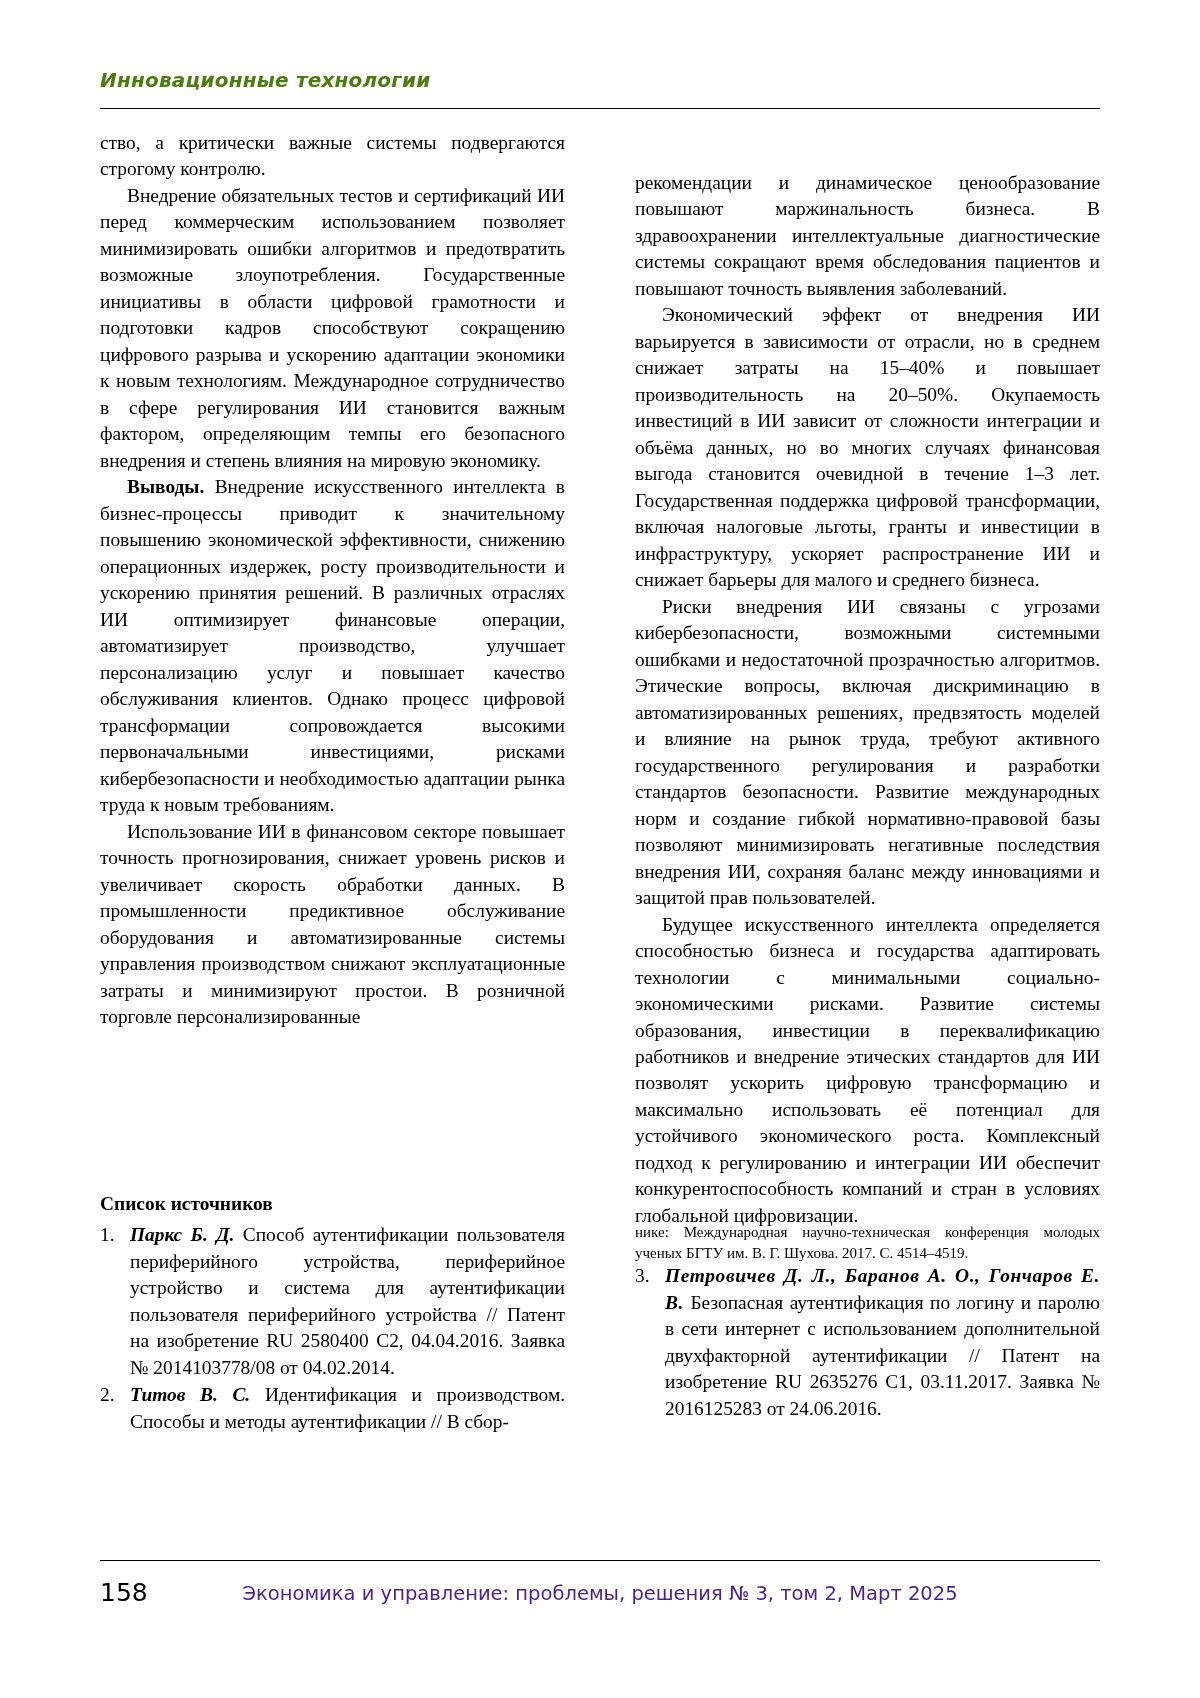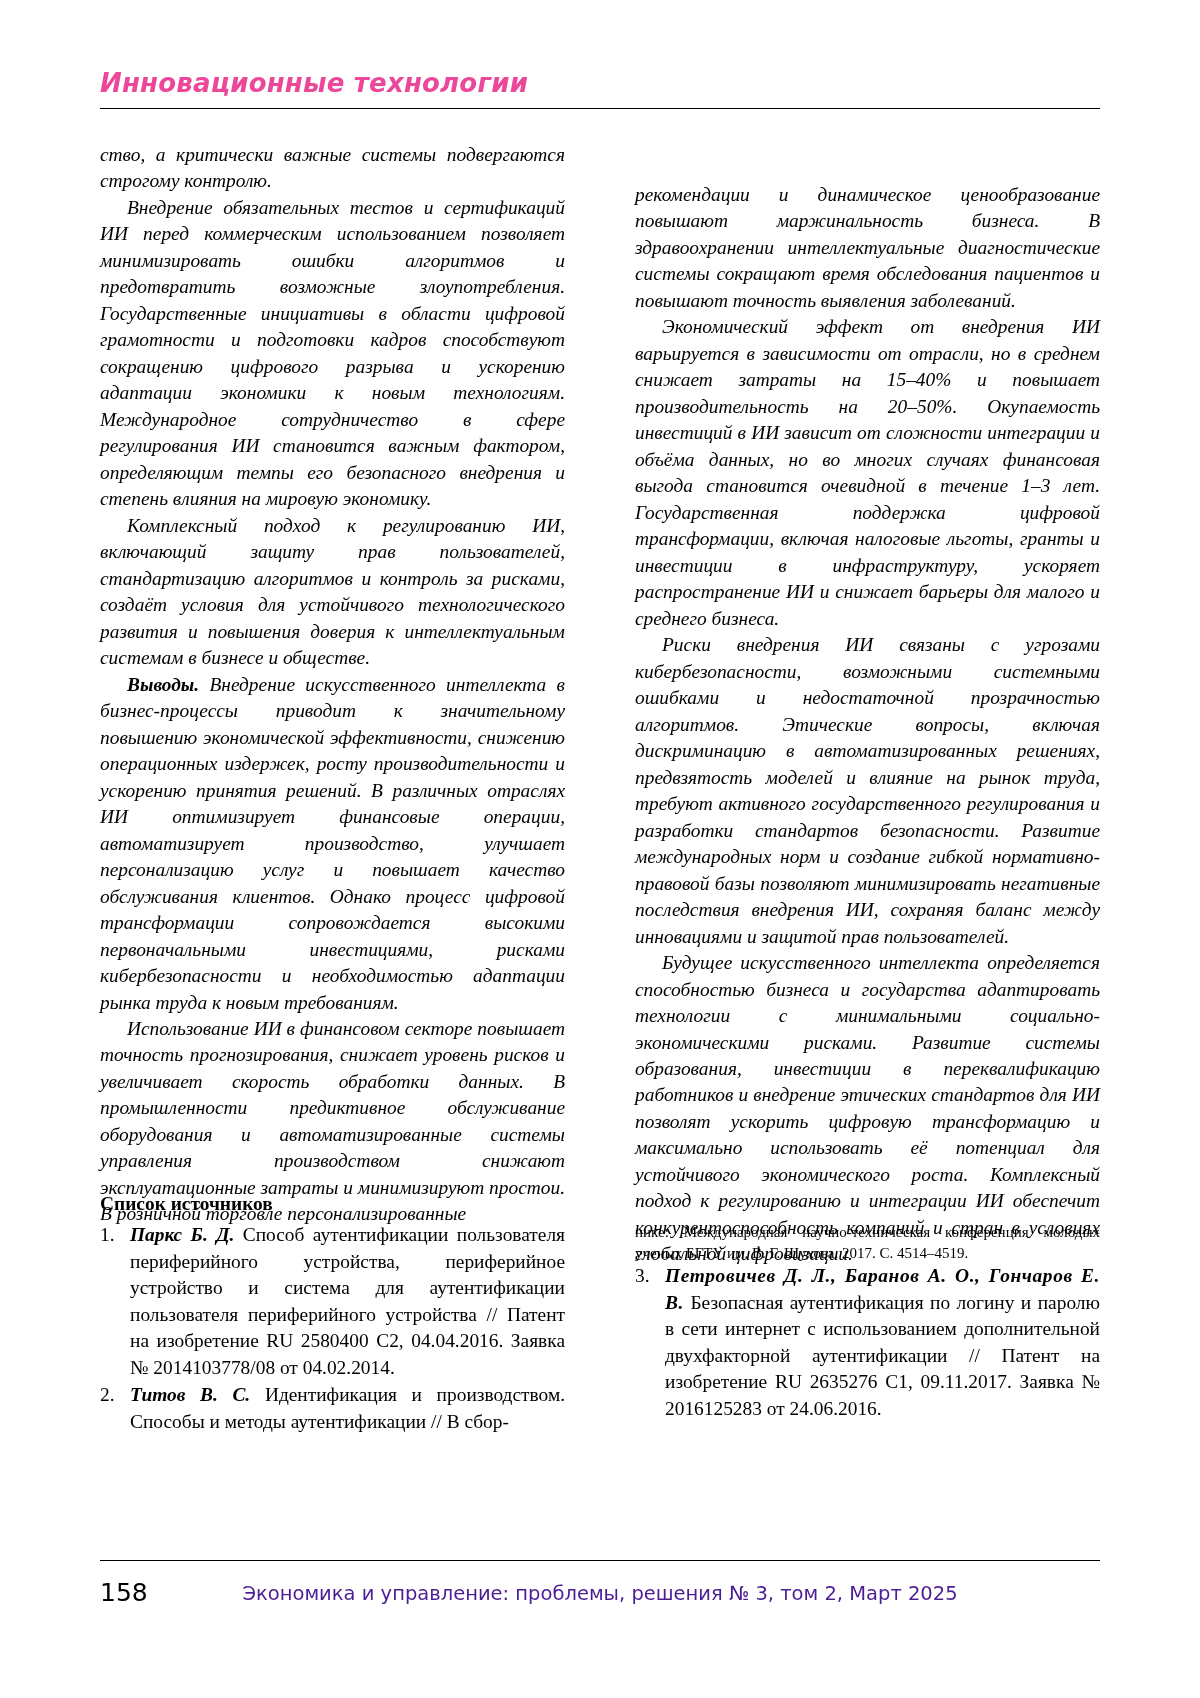--- a/index.html
+++ b/index.html
@@ -23,48 +23,47 @@
     box-sizing: border-box;
   }
   .header {
     position: absolute;
     left: 100px;
     top: 68px;
     width: 1000px;
   }
   .header-title {
     font-family: "DejaVu Sans", sans-serif;
-    font-size: 26px;
+    font-size: 20px;
     font-weight: bold;
     font-style: italic;
     letter-spacing: 0.2px;
-    color: #ec4899;
+    color: #4d7c0f;
   }
   .rule {
     position: absolute;
     background: #000;
     height: 1px;
     width: 1000px;
     left: 100px;
   }
   .rule-top { top: 108px; }
   .rule-bottom { top: 1560px; }
 
   .columns {
     position: absolute;
     left: 100px;
     top: 126px;
     width: 1000px;
     height: 1030px;
   }
   .col {
     position: absolute;
-    top: 16px;
+    top: 4px;
     width: 465px;
-    font-style: italic;
   }
   .col-left { left: 0; }
   .col-right { left: 535px; margin-top: 40px; }
 
   p {
     margin: 0;
     font-size: 19.4px;
     line-height: 1.365;
     text-align: justify;
     text-justify: inter-word;
@@ -150,21 +149,20 @@
   <div class="header">
     <div class="header-title">Инновационные технологии</div>
   </div>
   <div class="rule rule-top"></div>
 
   <div class="columns">
 
     <div class="col col-left">
       <p class="noindent">ство, а критически важные системы подвергаются строгому контролю.</p>
       <p class="indent">Внедрение обязательных тестов и сертификаций ИИ перед коммерческим использованием позволяет минимизировать ошибки алгоритмов и предотвратить возможные злоупотребления. Государственные инициативы в области цифровой грамотности и подготовки кадров способствуют сокращению цифрового разрыва и ускорению адаптации экономики к новым технологиям. Международное сотрудничество в сфере регулирования ИИ становится важным фактором, определяющим темпы его безопасного внедрения и степень влияния на мировую экономику.</p>
-      <p class="indent">Комплексный подход к регулированию ИИ, включающий защиту прав пользователей, стандартизацию алгоритмов и контроль за рисками, создаёт условия для устойчивого технологического развития и повышения доверия к интеллектуальным системам в бизнесе и обществе.</p>
       <p class="indent"><span class="b">Выводы.</span><span> Внедрение искусственного интеллекта в бизнес-процессы приводит к значительному повышению экономической эффективности, снижению операционных издержек, росту производительности и ускорению принятия решений. В различных отраслях ИИ оптимизирует финансовые операции, автоматизирует производство, улучшает персонализацию услуг и повышает качество обслуживания клиентов. Однако процесс цифровой трансформации сопровождается высокими первоначальными инвестициями, рисками кибербезопасности и необходимостью адаптации рынка труда к новым требованиям.</span></p>
       <p class="indent">Использование ИИ в финансовом секторе повышает точность прогнозирования, снижает уровень рисков и увеличивает скорость обработки данных. В промышленности предиктивное обслуживание оборудования и автоматизированные системы управления производством снижают эксплуатационные затраты и минимизируют простои. В розничной торговле персонализированные</p>
     </div>
 
     <div class="col col-right">
       <p class="noindent">рекомендации и динамическое ценообразование повышают маржинальность бизнеса. В здравоохранении интеллектуальные диагностические системы сокращают время обследования пациентов и повышают точность выявления заболеваний.</p>
       <p class="indent">Экономический эффект от внедрения ИИ варьируется в зависимости от отрасли, но в среднем снижает затраты на 15–40% и повышает производительность на 20–50%. Окупаемость инвестиций в ИИ зависит от сложности интеграции и объёма данных, но во многих случаях финансовая выгода становится очевидной в течение 1–3 лет. Государственная поддержка цифровой трансформации, включая налоговые льготы, гранты и инвестиции в инфраструктуру, ускоряет распространение ИИ и снижает барьеры для малого и среднего бизнеса.</p>
       <p class="indent">Риски внедрения ИИ связаны с угрозами кибербезопасности, возможными системными ошибками и недостаточной прозрачностью алгоритмов. Этические вопросы, включая дискриминацию в автоматизированных решениях, предвзятость моделей и влияние на рынок труда, требуют активного государственного регулирования и разработки стандартов безопасности. Развитие международных норм и создание гибкой нормативно-правовой базы позволяют минимизировать негативные последствия внедрения ИИ, сохраняя баланс между инновациями и защитой прав пользователей.</p>
       <p class="indent">Будущее искусственного интеллекта определяется способностью бизнеса и государства адаптировать технологии с минимальными социально-экономическими рисками. Развитие системы образования, инвестиции в переквалификацию работников и внедрение этических стандартов для ИИ позволят ускорить цифровую трансформацию и максимально использовать её потенциал для устойчивого экономического роста. Комплексный подход к регулированию и интеграции ИИ обеспечит конкурентоспособность компаний и стран в условиях глобальной цифровизации.</p>
     </div>
@@ -178,21 +176,21 @@
       <div class="ref-item">
         <span class="ref-num">1.</span><span class="it">Паркс Б. Д.</span><span> Способ аутентификации пользователя периферийного устройства, периферийное устройство и система для аутентификации пользователя периферийного устройства // Патент на изобретение RU 2580400 C2, 04.04.2016. Заявка № 2014103778/08 от 04.02.2014.</span>
       </div>
       <div class="ref-item">
         <span class="ref-num">2.</span><span class="it">Титов В. С.</span><span> Идентификация и производством. Способы и методы аутентификации // В сбор-</span>
       </div>
     </div>
     <div class="refs-col refs-col-right">
       <div class="cont" style="padding-left:0;">нике: Международная научно-техническая конференция молодых ученых БГТУ им. В. Г. Шухова. 2017. С. 4514–4519.</div>
       <div class="ref-item">
-        <span class="ref-num">3.</span><span class="it spaced">Петровичев Д. Л., Баранов А. О., Гончаров Е. В.</span><span> Безопасная аутентификация по логину и паролю в сети интернет с использованием дополнительной двухфакторной аутентификации // Патент на изобретение RU 2635276 C1, 09.11.2017. Заявка № 2016125283 от 24.06.2016.</span>
+        <span class="ref-num">3.</span><span class="it spaced">Петровичев Д. Л., Баранов А. О., Гончаров Е. В.</span><span> Безопасная аутентификация по логину и паролю в сети интернет с использованием дополнительной двухфакторной аутентификации // Патент на изобретение RU 2635276 C1, 03.11.2017. Заявка № 2016125283 от 24.06.2016.</span>
       </div>
     </div>
   </div>
 
   <div class="rule rule-bottom"></div>
 
   <div class="footer">
     <div class="page-num">158</div>
     <div class="footer-text">Экономика и управление: проблемы, решения № 3, том 2, Март 2025</div>
   </div>

